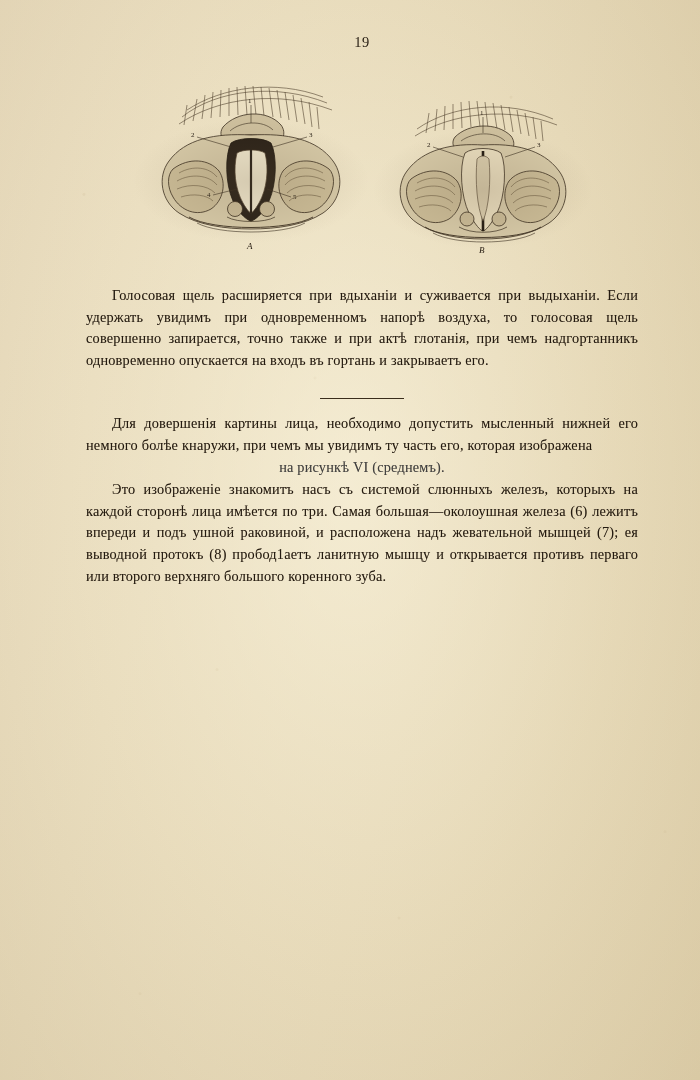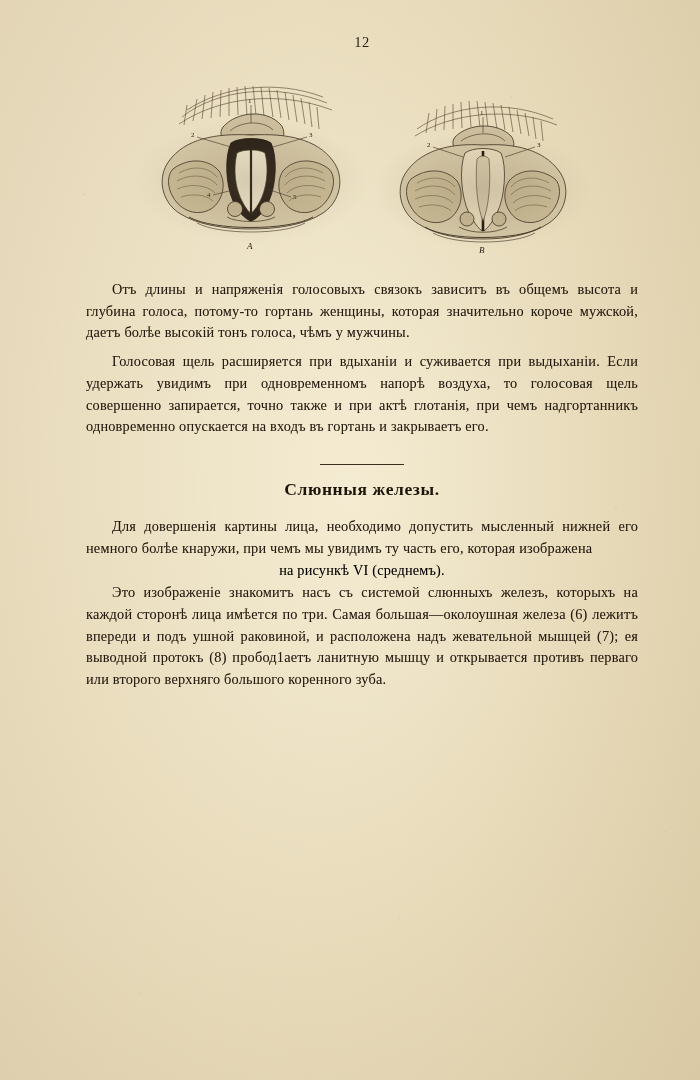--- a/index.html
+++ b/index.html
@@ -83,33 +83,33 @@
     font-weight: bold;
     letter-spacing: .6px;
     margin: 0 0 16px 0;
     color: #1d1509;
   }
   .centered-line {
     text-align: center;
     font-size: 14.3px;
     line-height: 1.52;
     margin: 0;
-    color: #000000;
+    color: #404040;
   }
   .para-gap { height: 6px; }
 </style>
 </head>
 <body>
 
 <div class="paper"></div>
 <div class="speckles"></div>
 
 <div class="page">
 
-  <div class="folio">12</div>
+  <div class="folio">19</div>
 
 
   <div class="figwrap">
     <div class="figure">
       <svg viewBox="0 0 470 178" width="470" height="178">
         <defs>
           <radialGradient id="gsh" cx="50%" cy="50%" r="50%">
             <stop offset="0%" stop-color="#6d5a41" stop-opacity=".55"></stop>
             <stop offset="100%" stop-color="#6d5a41" stop-opacity="0"></stop>
           </radialGradient>
@@ -262,24 +262,22 @@
           <ellipse cx="124" cy="104" rx="118" ry="62" fill="url(#gsh)" stroke="none" opacity=".35"></ellipse>
           <ellipse cx="356" cy="112" rx="110" ry="60" fill="url(#gsh)" stroke="none" opacity=".35"></ellipse>
         </g>
         <text x="120" y="172" font-size="9" font-style="italic" fill="#2a2015" font-family="Liberation Serif, serif">A</text>
         <text x="352" y="176" font-size="9" font-style="italic" fill="#2a2015" font-family="Liberation Serif, serif">B</text>
       </svg>
     </div>
   </div>
 
   <div class="para-gap"></div>
-  <p class="indent blk">Отъ длины и напряженія голосовыхъ связокъ зависитъ въ общемъ высота и глубина голоса, потому-то гортань женщины, которая значительно короче мужской, даетъ болѣе высокій тонъ голоса, чѣмъ у мужчины.</p>
   <div class="para-gap"></div>
   <p class="indent blk">Голосовая щель расширяется при вдыханіи и суживается при выдыханіи. Если удержать увидимъ при одновременномъ напорѣ воздуха, то голосовая щель совершенно запирается, точно также и при актѣ глотанія, при чемъ надгортанникъ одновременно опускается на входъ въ гортань и закрываетъ его.</p>
 
   <div class="sec-rule"></div>
-  <h2 class="section">Слюнныя железы.</h2>
 
   <p class="indent blk">Для довершенія картины лица, необходимо допустить мысленный нижней его немного болѣе кнаружи, при чемъ мы увидимъ ту часть его, которая изображена</p>
   <p class="centered-line">на рисункѣ VI (среднемъ).</p>
   <p class="indent blk">Это изображеніе знакомитъ насъ съ системой слюнныхъ железъ, которыхъ на каждой сторонѣ лица имѣется по три. Самая большая—околоушная железа (6) лежитъ впереди и подъ ушной раковиной, и расположена надъ жевательной мышцей (7); ея выводной протокъ (8) пробод1аетъ ланитную мышцу и открывается противъ перваго или второго верхняго большого коренного зуба.</p>
 
 </div>
 
 </body></html>

